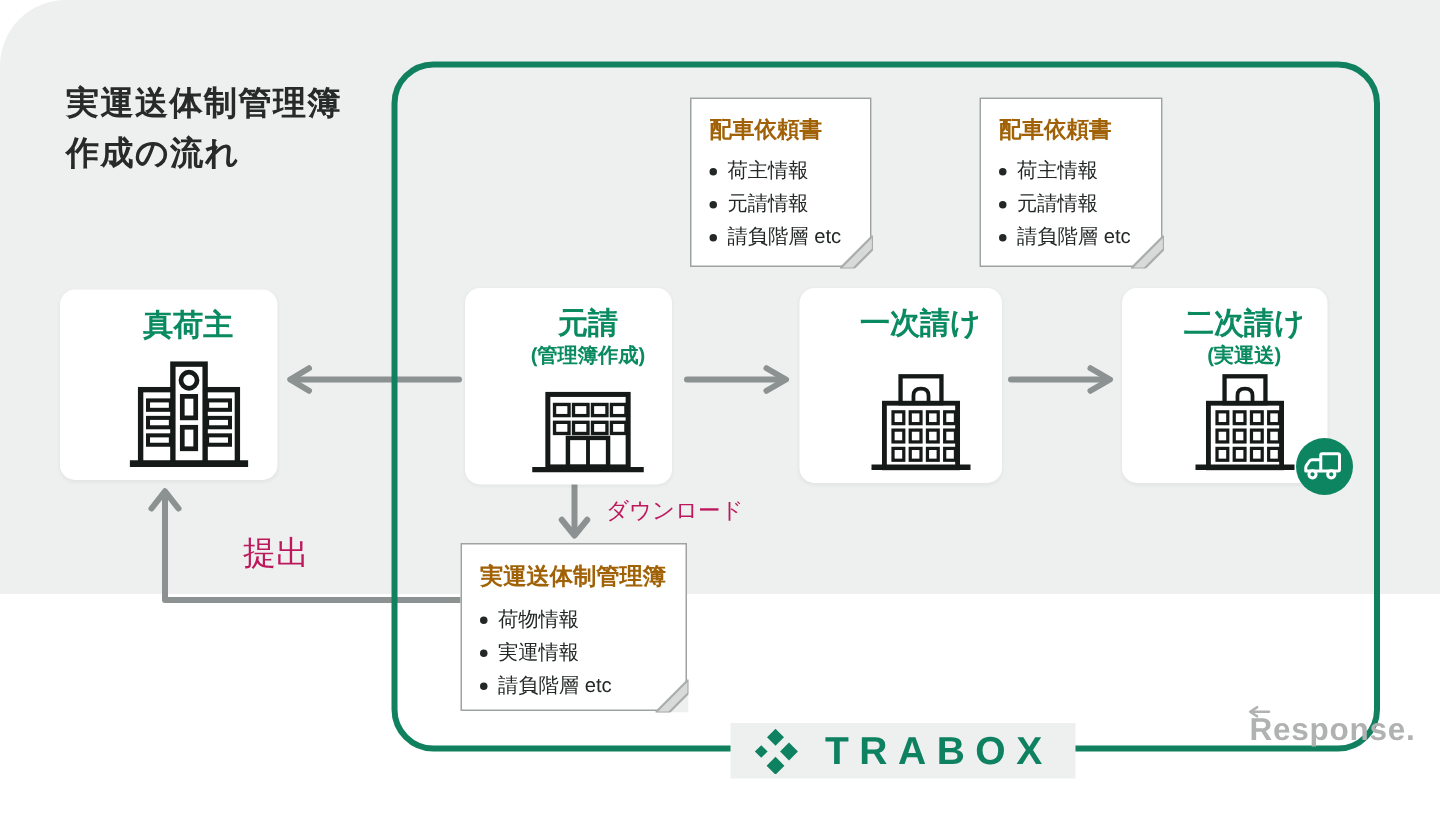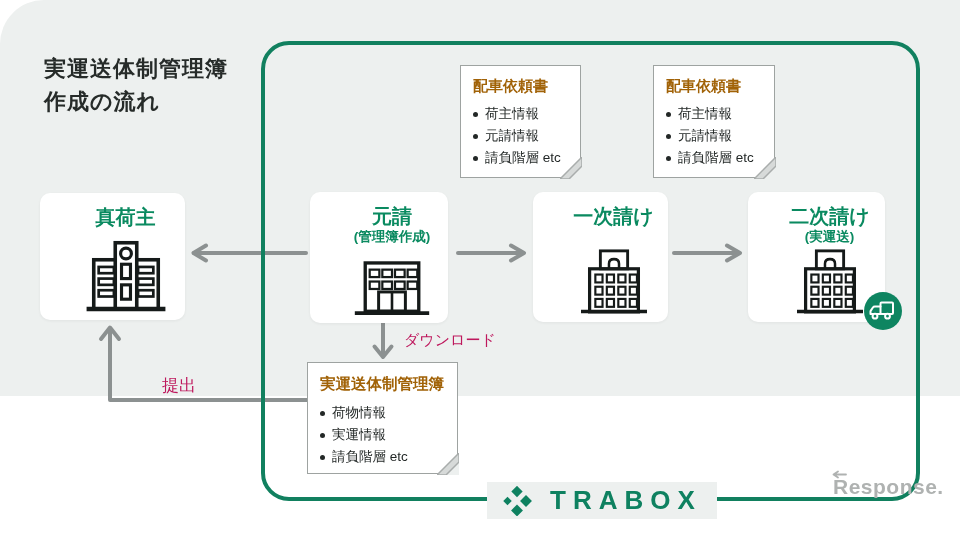--- a/index.html
+++ b/index.html
@@ -24,21 +24,21 @@
     border:4px solid #11805F;border-radius:28px;box-sizing:border-box;
     z-index:3;pointer-events:none;
   }
 
   
   .arrow{position:absolute;z-index:2;}
   .arrow path{stroke:#8C9191;stroke-width:4;fill:none;stroke-linecap:round;stroke-linejoin:round;}
 
   .flow-label{position:absolute;z-index:4;color:#be185d;}
   .label-download{left:404px;top:331px;font-size:15px;}
-  .label-submit{left:162px;top:374px;font-size:17px;}
+  .label-submit{left:162px;top:354px;font-size:22px;}
 
   
   .entity{
     position:absolute;z-index:4;background:#ffffff;border-radius:10px;
     box-shadow:0 1px 3px rgba(30,40,38,.06);
     display:flex;flex-direction:column;align-items:center;box-sizing:border-box;padding-left:26px;
   }
   .entity .name{color:#0A8A60;font-weight:bold;font-size:20px;line-height:1.15;margin-top:13px;text-align:center;}
   .entity .sub{color:#0A8A60;font-weight:bold;font-size:13.5px;line-height:1.2;margin-top:1px;text-align:center;}
   .entity .bicon{margin-top:auto;margin-bottom:8px;}

